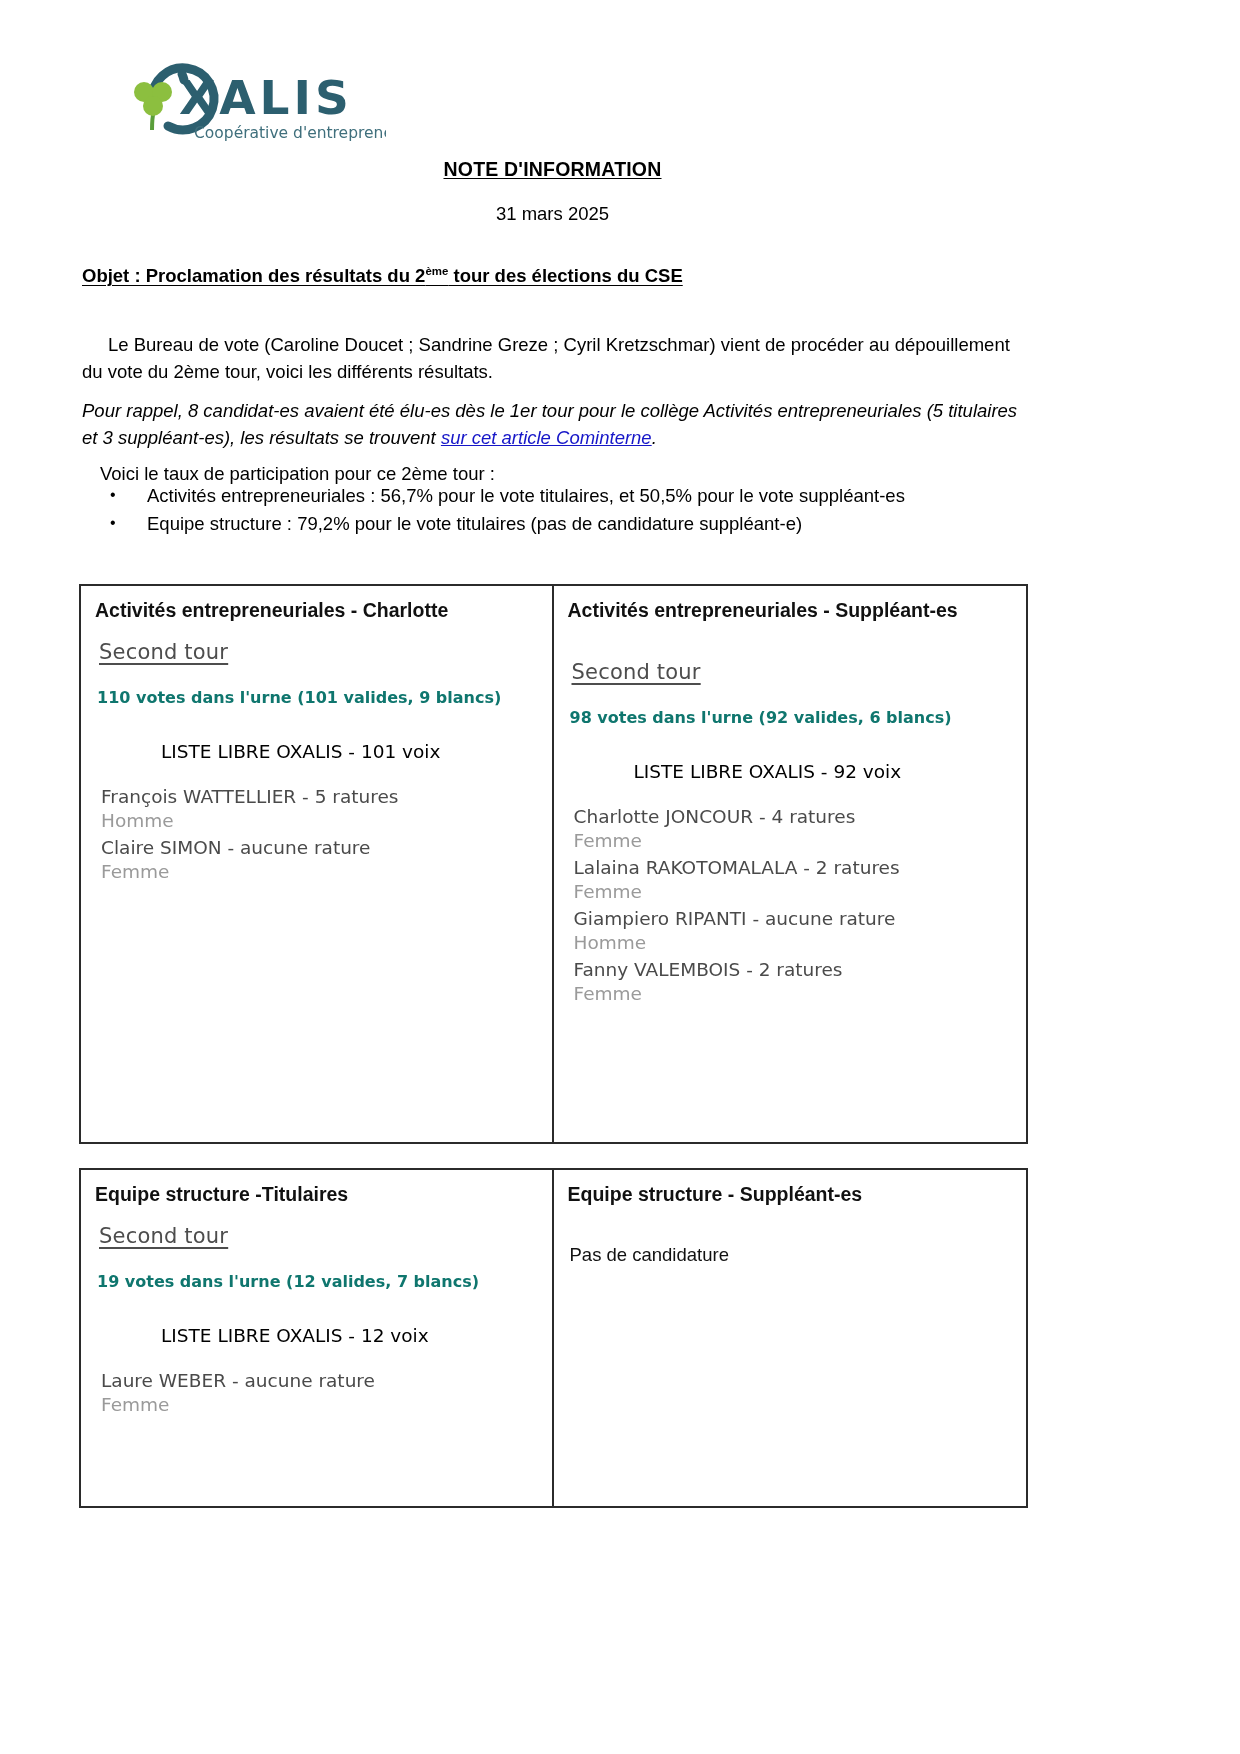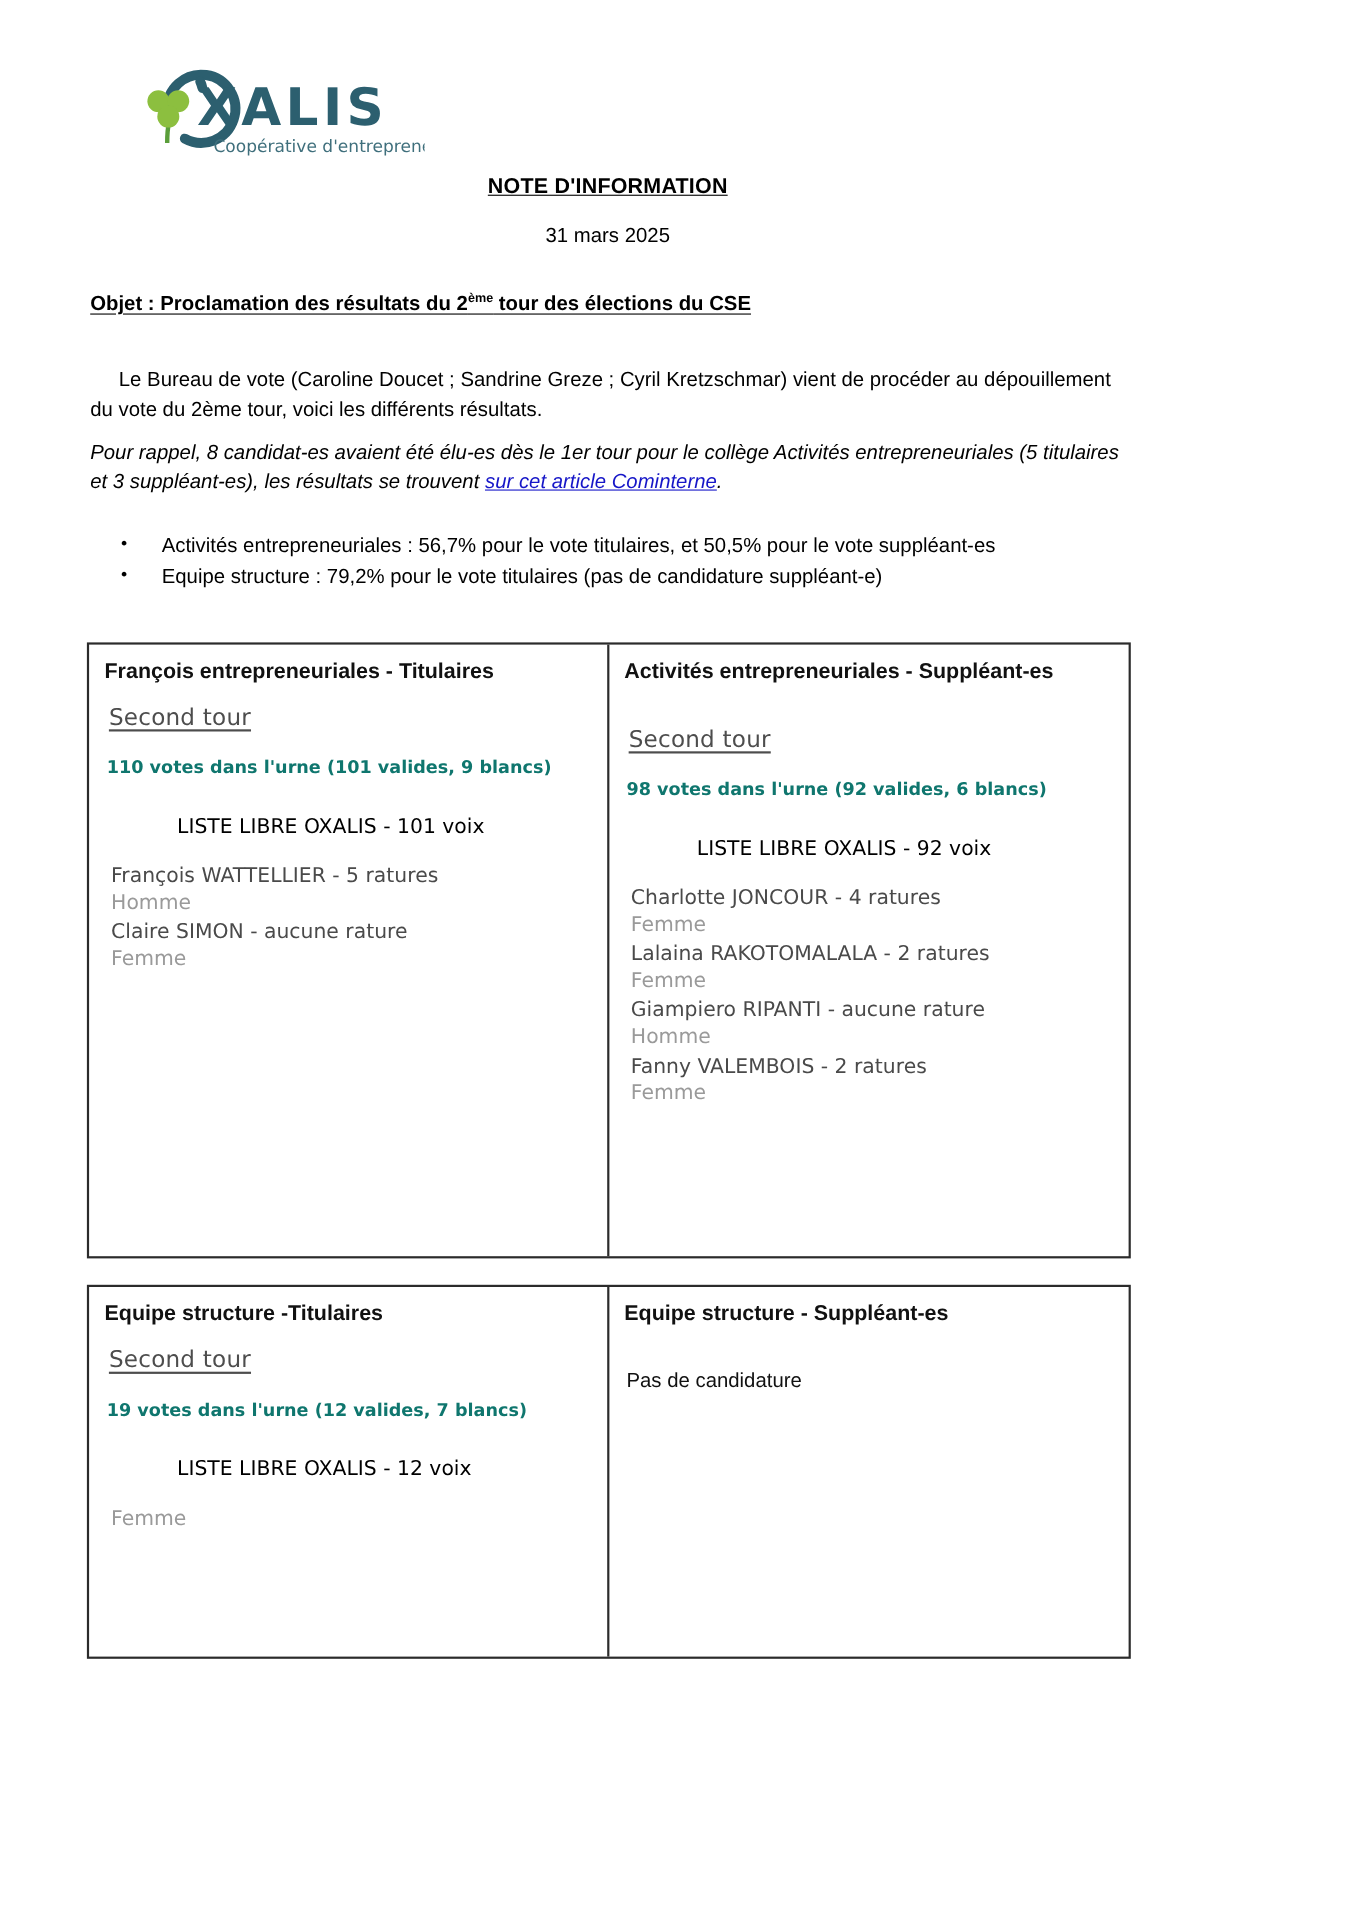--- a/index.html
+++ b/index.html
@@ -224,37 +224,38 @@
     <span class="u">NOTE D'INFORMATION</span>
   </div>
   <div class="doc-date">31 mars 2025</div>
 
   <div class="objet"><span>Objet : Proclamation des résultats du 2</span><sup>ème</sup><span> tour des élections du CSE</span></div>
 
   <div class="para p1"><span class="indent"></span><span>Le Bureau de vote (Caroline Doucet ; Sandrine Greze ; Cyril Kretzschmar) vient de procéder au dépouillement du vote du 2ème tour, voici les différents résultats.</span></div>
 
   <div class="para p2"><span>Pour rappel, 8 candidat-es avaient été élu-es dès le 1er tour pour le collège Activités entrepreneuriales (5 titulaires et 3 suppléant-es), les résultats se trouvent </span><a href="#">sur cet article Cominterne</a><span>.</span></div>
 
+  <div class="para p3">Voici le taux de participation pour ce 2ème tour :</div>
 
   <ul class="bullets">
     <li>
       <span class="bullet-dot">•</span>
       <span>Activités entrepreneuriales : 56,7% pour le vote titulaires, et 50,5% pour le vote suppléant-es</span>
     </li>
     <li>
       <span class="bullet-dot">•</span>
       <span>Equipe structure : 79,2% pour le vote titulaires (pas de candidature suppléant-e)</span>
     </li>
   </ul>
 
 
   <div class="res-table t1">
 
     <div class="cell left">
-      <div class="cell-title">François entrepreneuriales - Titulaires</div>
+      <div class="cell-title">Activités entrepreneuriales - Charlotte</div>
       <div class="inner">
         <div class="tour">Second tour</div>
         <div class="votes">110 votes dans l'urne (101 valides, 9 blancs)</div>
         <div class="liste">LISTE LIBRE OXALIS - 101 voix</div>
         <div class="cand">François WATTELLIER - 5 ratures</div>
         <div class="gender">Homme</div>
         <div class="cand">Claire SIMON - aucune rature</div>
         <div class="gender">Femme</div>
       </div>
     </div>
@@ -279,20 +280,21 @@
   </div>
 
   <div class="res-table t2">
 
     <div class="cell left">
       <div class="cell-title">Equipe structure -Titulaires</div>
       <div class="inner">
         <div class="tour">Second tour</div>
         <div class="votes">19 votes dans l'urne (12 valides, 7 blancs)</div>
         <div class="liste">LISTE LIBRE OXALIS - 12 voix</div>
+        <div class="cand">Laure WEBER - aucune rature</div>
         <div class="gender">Femme</div>
       </div>
     </div>
 
     <div class="cell">
       <div class="cell-title">Equipe structure - Suppléant-es</div>
       <div class="plain-note">Pas de candidature</div>
     </div>
 
   </div>

